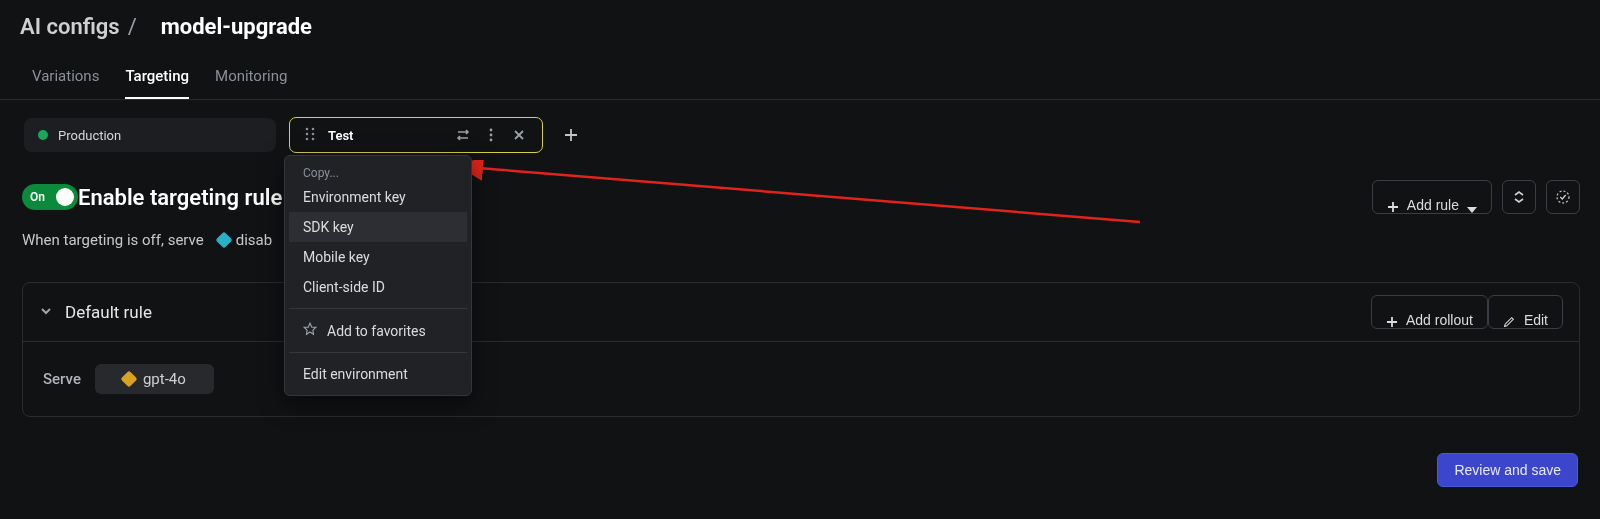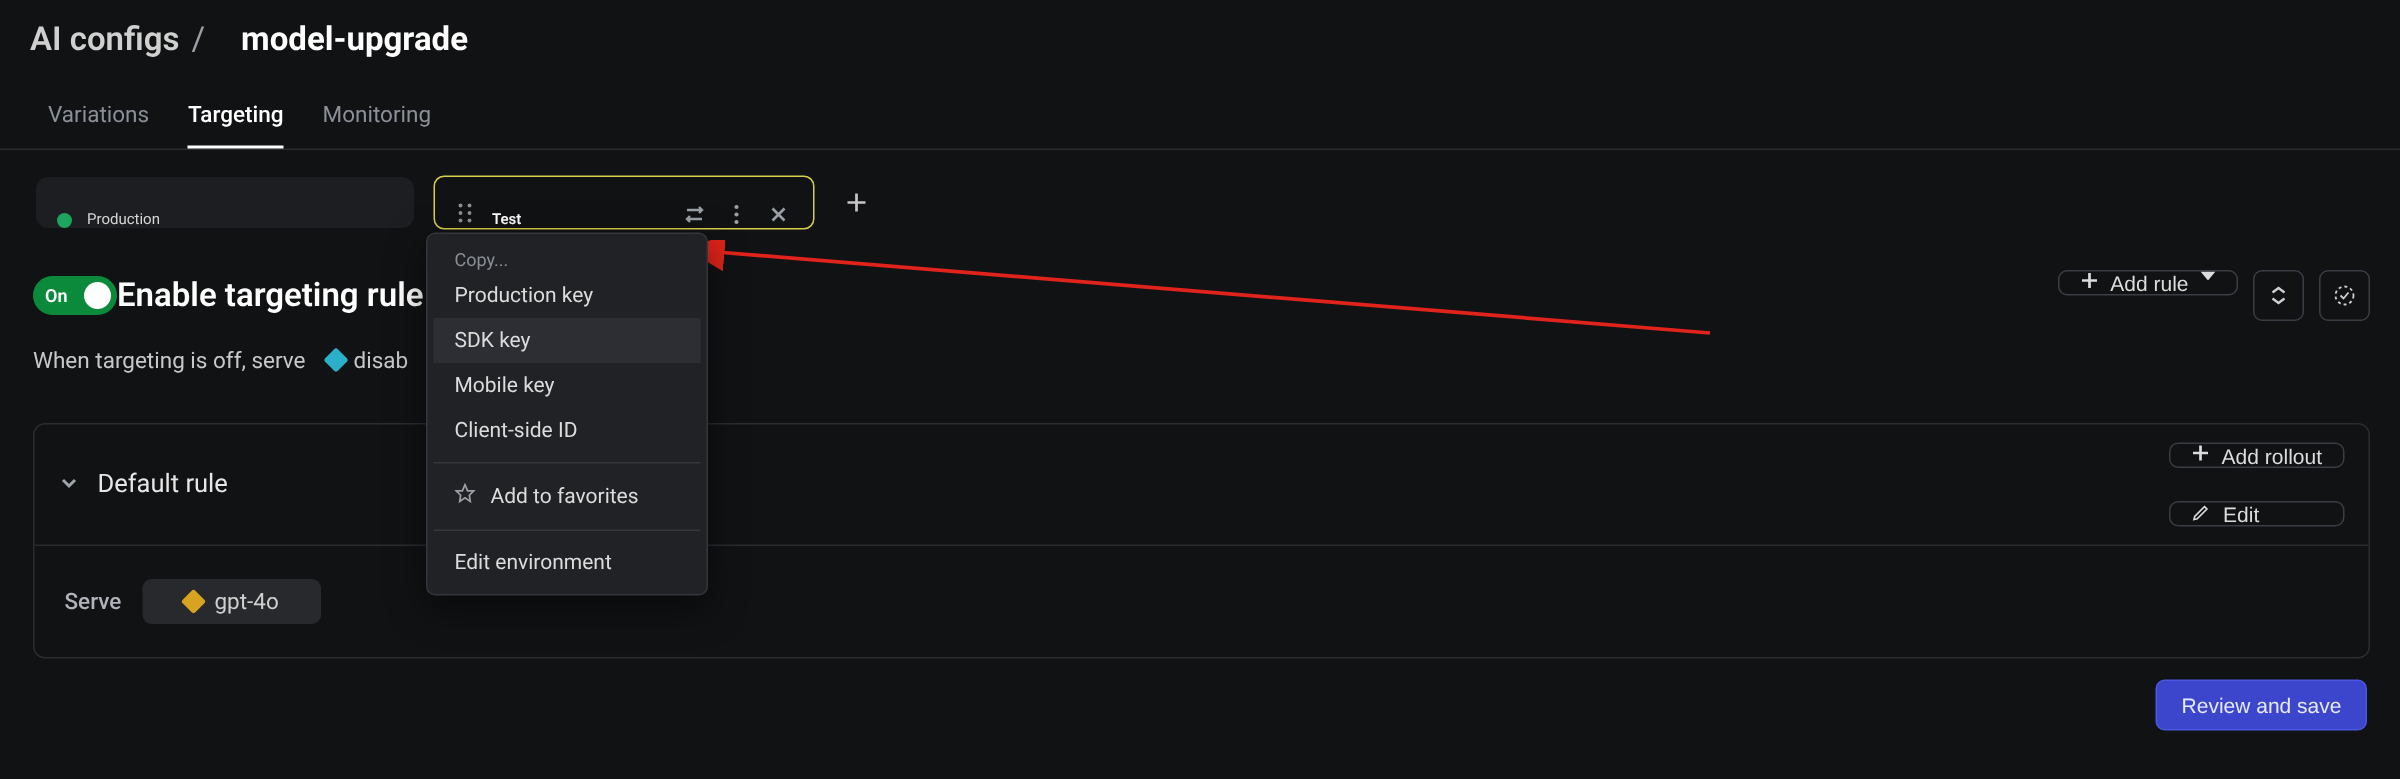--- a/index.html
+++ b/index.html
@@ -9,51 +9,51 @@
   .breadcrumb { display: flex; align-items: baseline; gap: 8px; padding: 14px 20px 0 20px; font-size: 22px; font-weight: 600; }
   .breadcrumb .parent { color: #d0d0d0; font-weight: 600; }
   .breadcrumb .sep { color: #9aa0a6; font-weight: 400; }
   .breadcrumb .current { color: #fff; font-weight: 700; margin-left: 16px; }
 
   .tabs { display: flex; gap: 26px; padding: 28px 20px 0 32px; border-bottom: 1px solid #2a2c30; }
   .tab { padding-bottom: 12px; font-size: 15px; color: #8b8f98; cursor: pointer; border-bottom: 2px solid transparent; }
   .tab.active { color: #fff; border-bottom-color: #fff; font-weight: 500; }
 
   .env-row { display: flex; gap: 14px; align-items: center; padding: 18px 20px 0 24px; }
-  .env-pill { display: flex; align-items: flex-end; gap: 10px; height: 34px; border-radius: 8px; background: #1c1e22; padding: 0 14px; font-size: 10px; color: #d6d6d6; min-width: 252px; }
+  .env-pill { display: flex; align-items: center; gap: 10px; height: 34px; border-radius: 8px; background: #1c1e22; padding: 0 14px; font-size: 13px; color: #d6d6d6; min-width: 252px; }
   .env-pill.selected { background: transparent; outline: 1.5px solid #d6cf4a; border-radius: 6px; }
   .env-pill.selected .name { font-weight: 600; color: #fff; }
   .status-dot { width: 10px; height: 10px; border-radius: 50%; background: #1ba55d; flex-shrink:0; }
   .drag-icon { color:#8b8f98; margin-right:2px; }
   .env-spacer { flex: 1; }
   .env-icon { width:18px; height:18px; display:flex; align-items:center; justify-content:center; color:#9aa0a6; cursor:pointer; }
   .add-env { width:30px; height:30px; display:flex; align-items:center; justify-content:center; color:#c5c5c5; font-size:18px; cursor:pointer; }
 
   .content { padding: 28px 20px 0 22px; position: relative; }
   .targeting-row { display:flex; align-items:center; }
   .toggle-wrap { display:flex; align-items:center; gap:12px; }
   .toggle { width:56px; height:26px; border-radius:13px; background:#0a8a3a; position:relative; display:flex; align-items:center; padding:0 6px; color:#fff; font-size:12px; font-weight:600; }
   .toggle .label { margin-left:2px; }
   .toggle .knob { width:18px; height:18px; border-radius:50%; background:#fff; position:absolute; right:4px; }
   .targeting-title { font-size:22px; font-weight:600; color:#fff; }
   .right-actions { margin-left:auto; display:flex; gap:10px; }
-  .pill-btn { display:flex; align-items:flex-start; gap:8px; height:17px; padding:0 14px; border:1px solid #3a3d44; border-radius:6px; background:transparent; color:#dcdcdc; font-size:14px; cursor:pointer; }
+  .pill-btn { display:flex; align-items:flex-end; gap:8px; height:34px; padding:0 14px; border:1px solid #3a3d44; border-radius:6px; background:transparent; color:#dcdcdc; font-size:14px; cursor:pointer; }
   .icon-btn-sq { width:34px; height:34px; border:1px solid #3a3d44; border-radius:6px; display:flex; align-items:center; justify-content:center; color:#cfcfcf; cursor:pointer; }
 
   .fallback-row { margin-top:14px; font-size:15px; color:#c8c8c8; display:flex; align-items:center; gap:8px; }
   .var-chip { display:inline-flex; align-items:center; gap:6px; height:24px; padding:0 6px; border-radius:4px; }
   .diamond { width:12px; height:12px; transform:rotate(45deg); border-radius:2px; }
   .diamond.cyan { background:#2bb0c9; }
   .diamond.amber { background:#d9a322; }
 
   .rule-card { margin-top:30px; border:1px solid #2a2c30; border-radius:8px; overflow:hidden; }
   .rule-head { display:flex; align-items:center; gap:12px; padding:12px 16px; }
   .chev { color:#a0a4ac; transform:rotate(0deg); }
   .rule-title { font-size:17px; color:#e6e6e6; }
-  .rule-head-actions { margin-left:auto; display:flex; gap:22px;flex-direction:column; }
+  .rule-head-actions { margin-left:auto; display:flex; gap:0; }
   .rule-body { border-top:1px solid #2a2c30; padding:22px 20px; display:flex; align-items:center; gap:14px; }
   .serve-label { color:#b0b3b9; font-size:15px; font-weight:500; }
   .serve-chip { display:inline-flex; align-items:center; gap:8px; height:30px; padding:0 28px; background:#28292d; border-radius:6px; font-size:15px; color:#cfcfcf; }
 
   
   .dropdown { position:absolute; left:284px; top:155px; width:188px; background:#202226; border:1px solid #34363b; border-radius:6px; box-shadow:0 8px 24px rgba(0,0,0,0.5); padding:6px 4px; z-index:50; }
   .dropdown .heading { padding:4px 14px 2px; font-size:12px; color:#8b8f98; }
   .dropdown .item { padding:7px 14px; font-size:14px; color:#dcdcdc; cursor:pointer; }
   .dropdown .item.highlight { background:#2c2e33; }
   .dropdown .sepline { height:1px; background:#35373c; margin:6px 0; }
@@ -126,21 +126,21 @@
 
   <div class="add-env">
     <svg width="14" height="14" viewBox="0 0 14 14" stroke="#c5c5c5" stroke-width="1.8">
         <path d="M7 1v12M1 7h12"></path>
       </svg>
   </div>
 </div>
 
 <div class="dropdown">
   <div class="heading">Copy...</div>
-  <div class="item">Production key</div>
+  <div class="item">Environment key</div>
   <div class="item highlight">SDK key</div>
   <div class="item">Mobile key</div>
   <div class="item">Client-side ID</div>
   <div class="sepline"></div>
   <div class="item withicon">
     <span class="star">
       <svg width="14" height="14" viewBox="0 0 24 24" fill="none" stroke="#9aa0a6" stroke-width="2">
           <polygon points="12 2 15 9 22 9 17 14 18 21 12 17 6 21 7 14 2 9 9 9"></polygon>
         </svg>
     </span>

